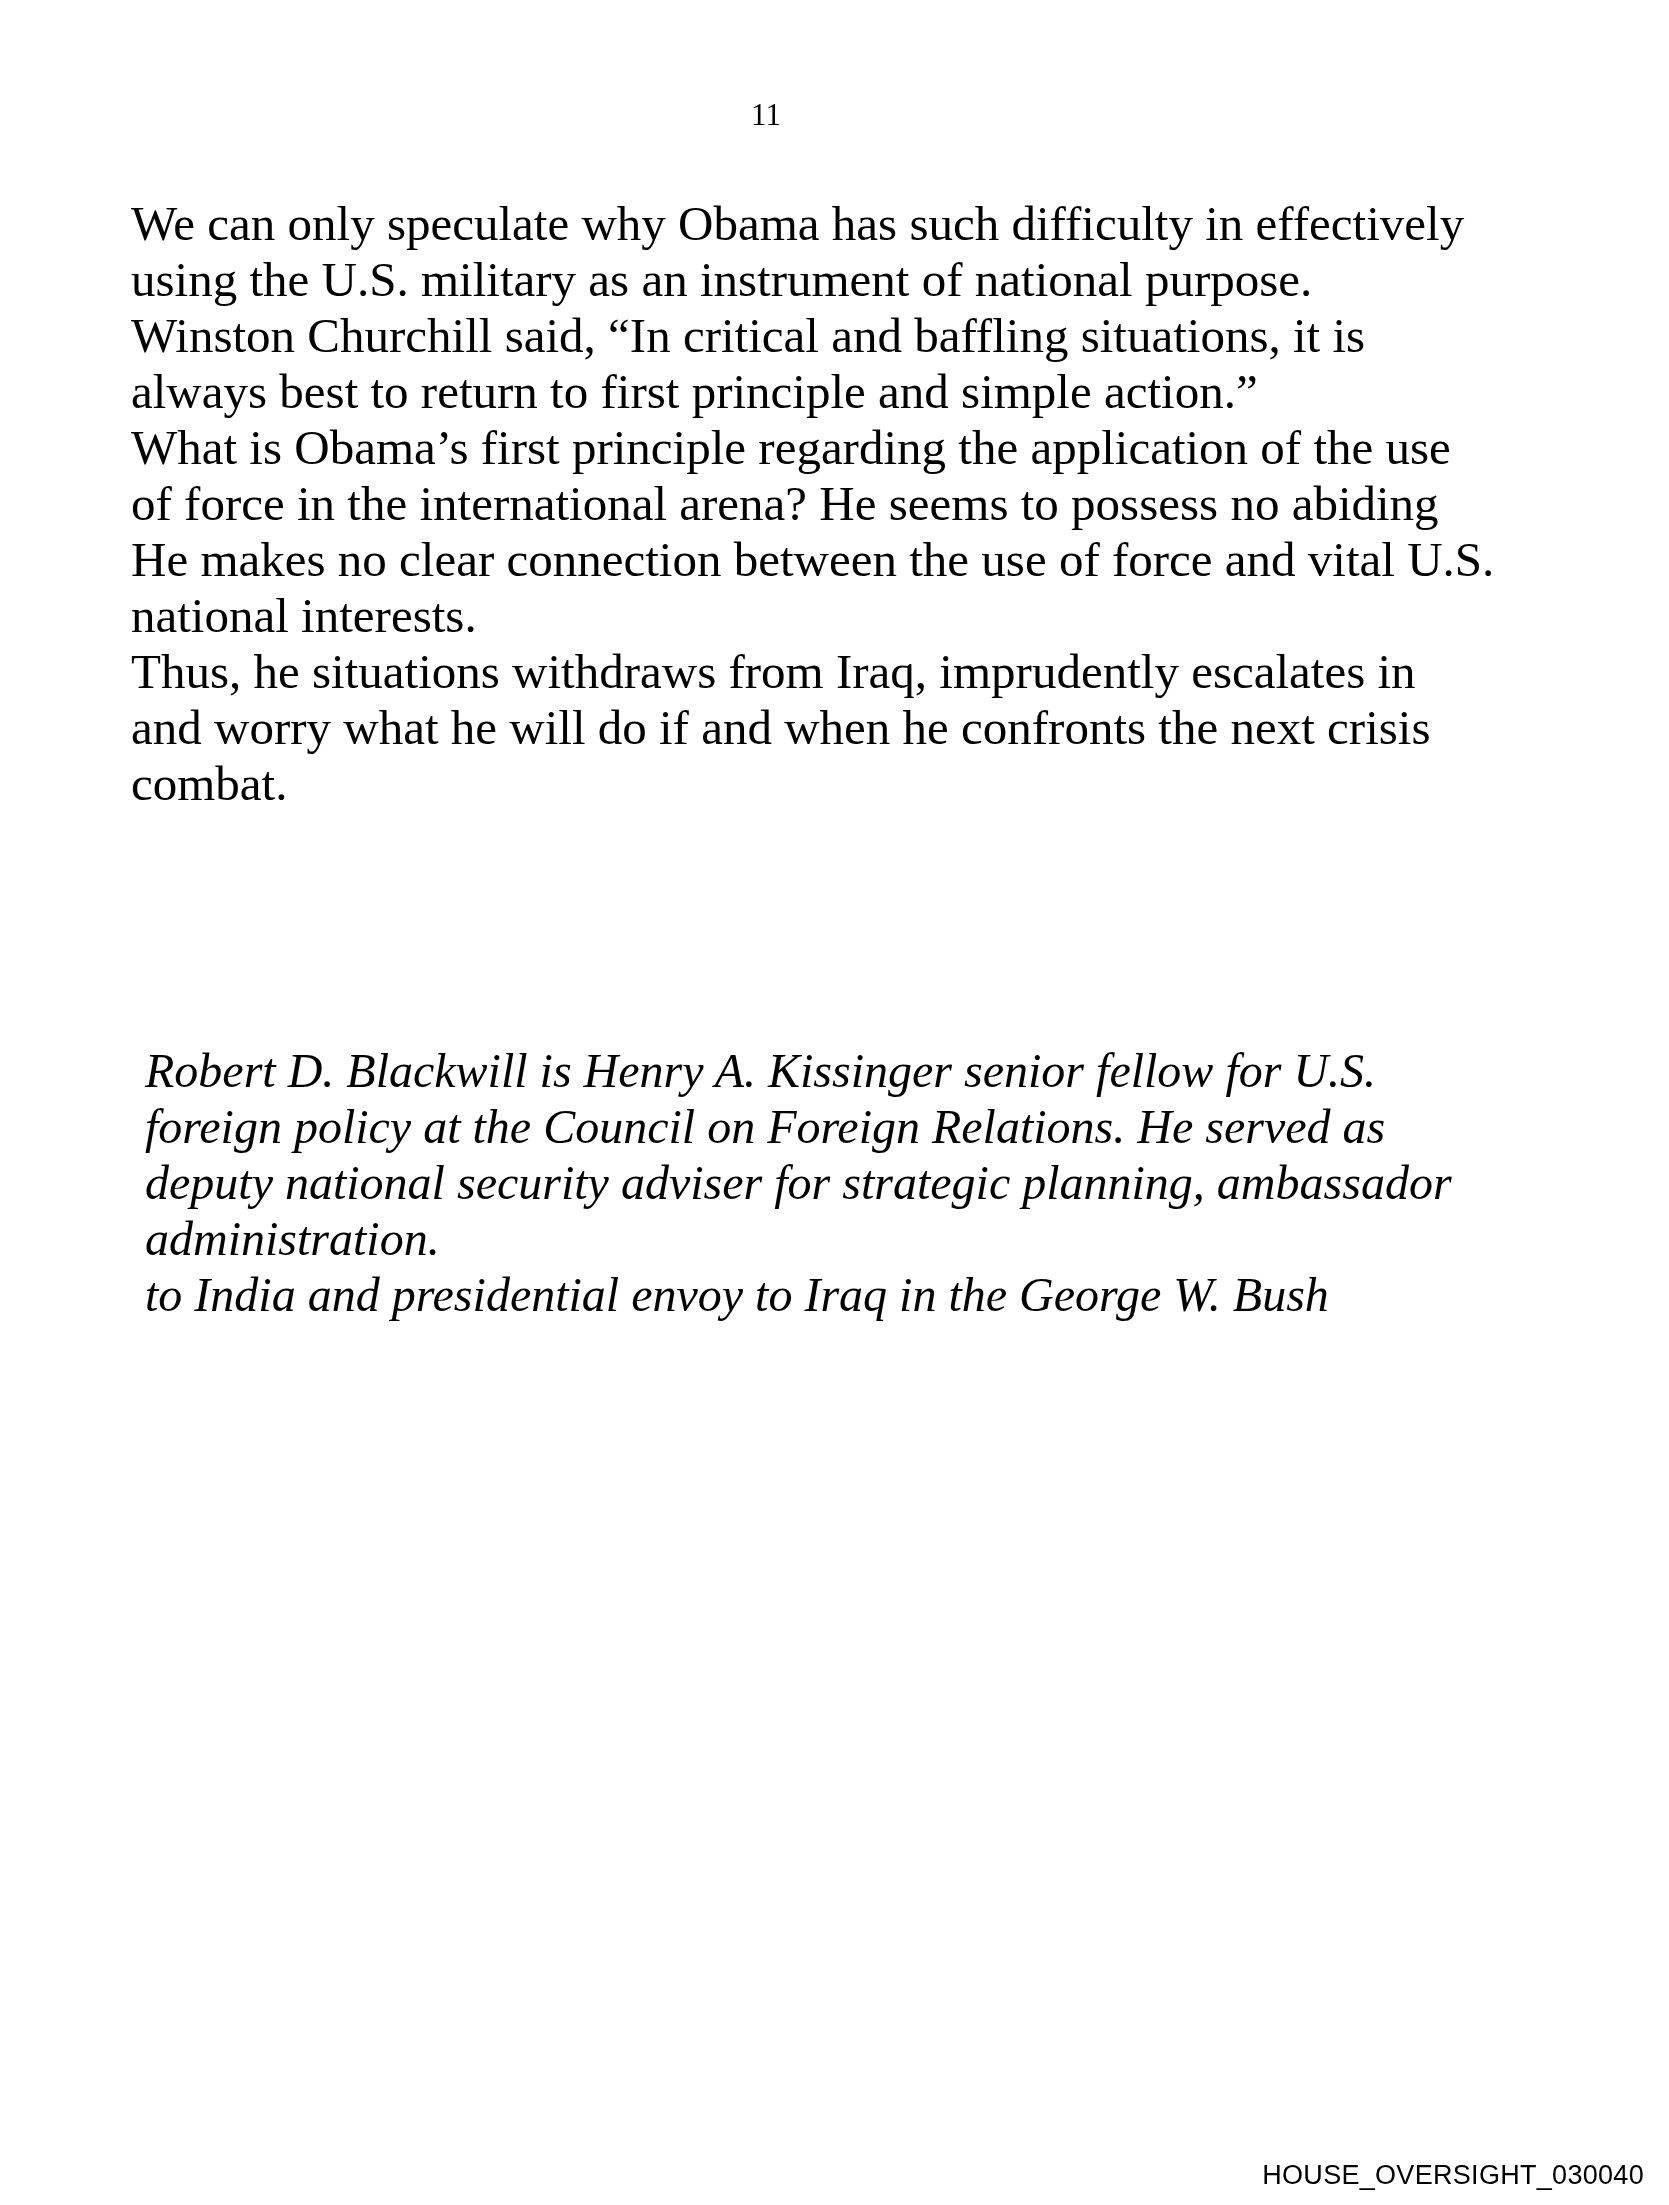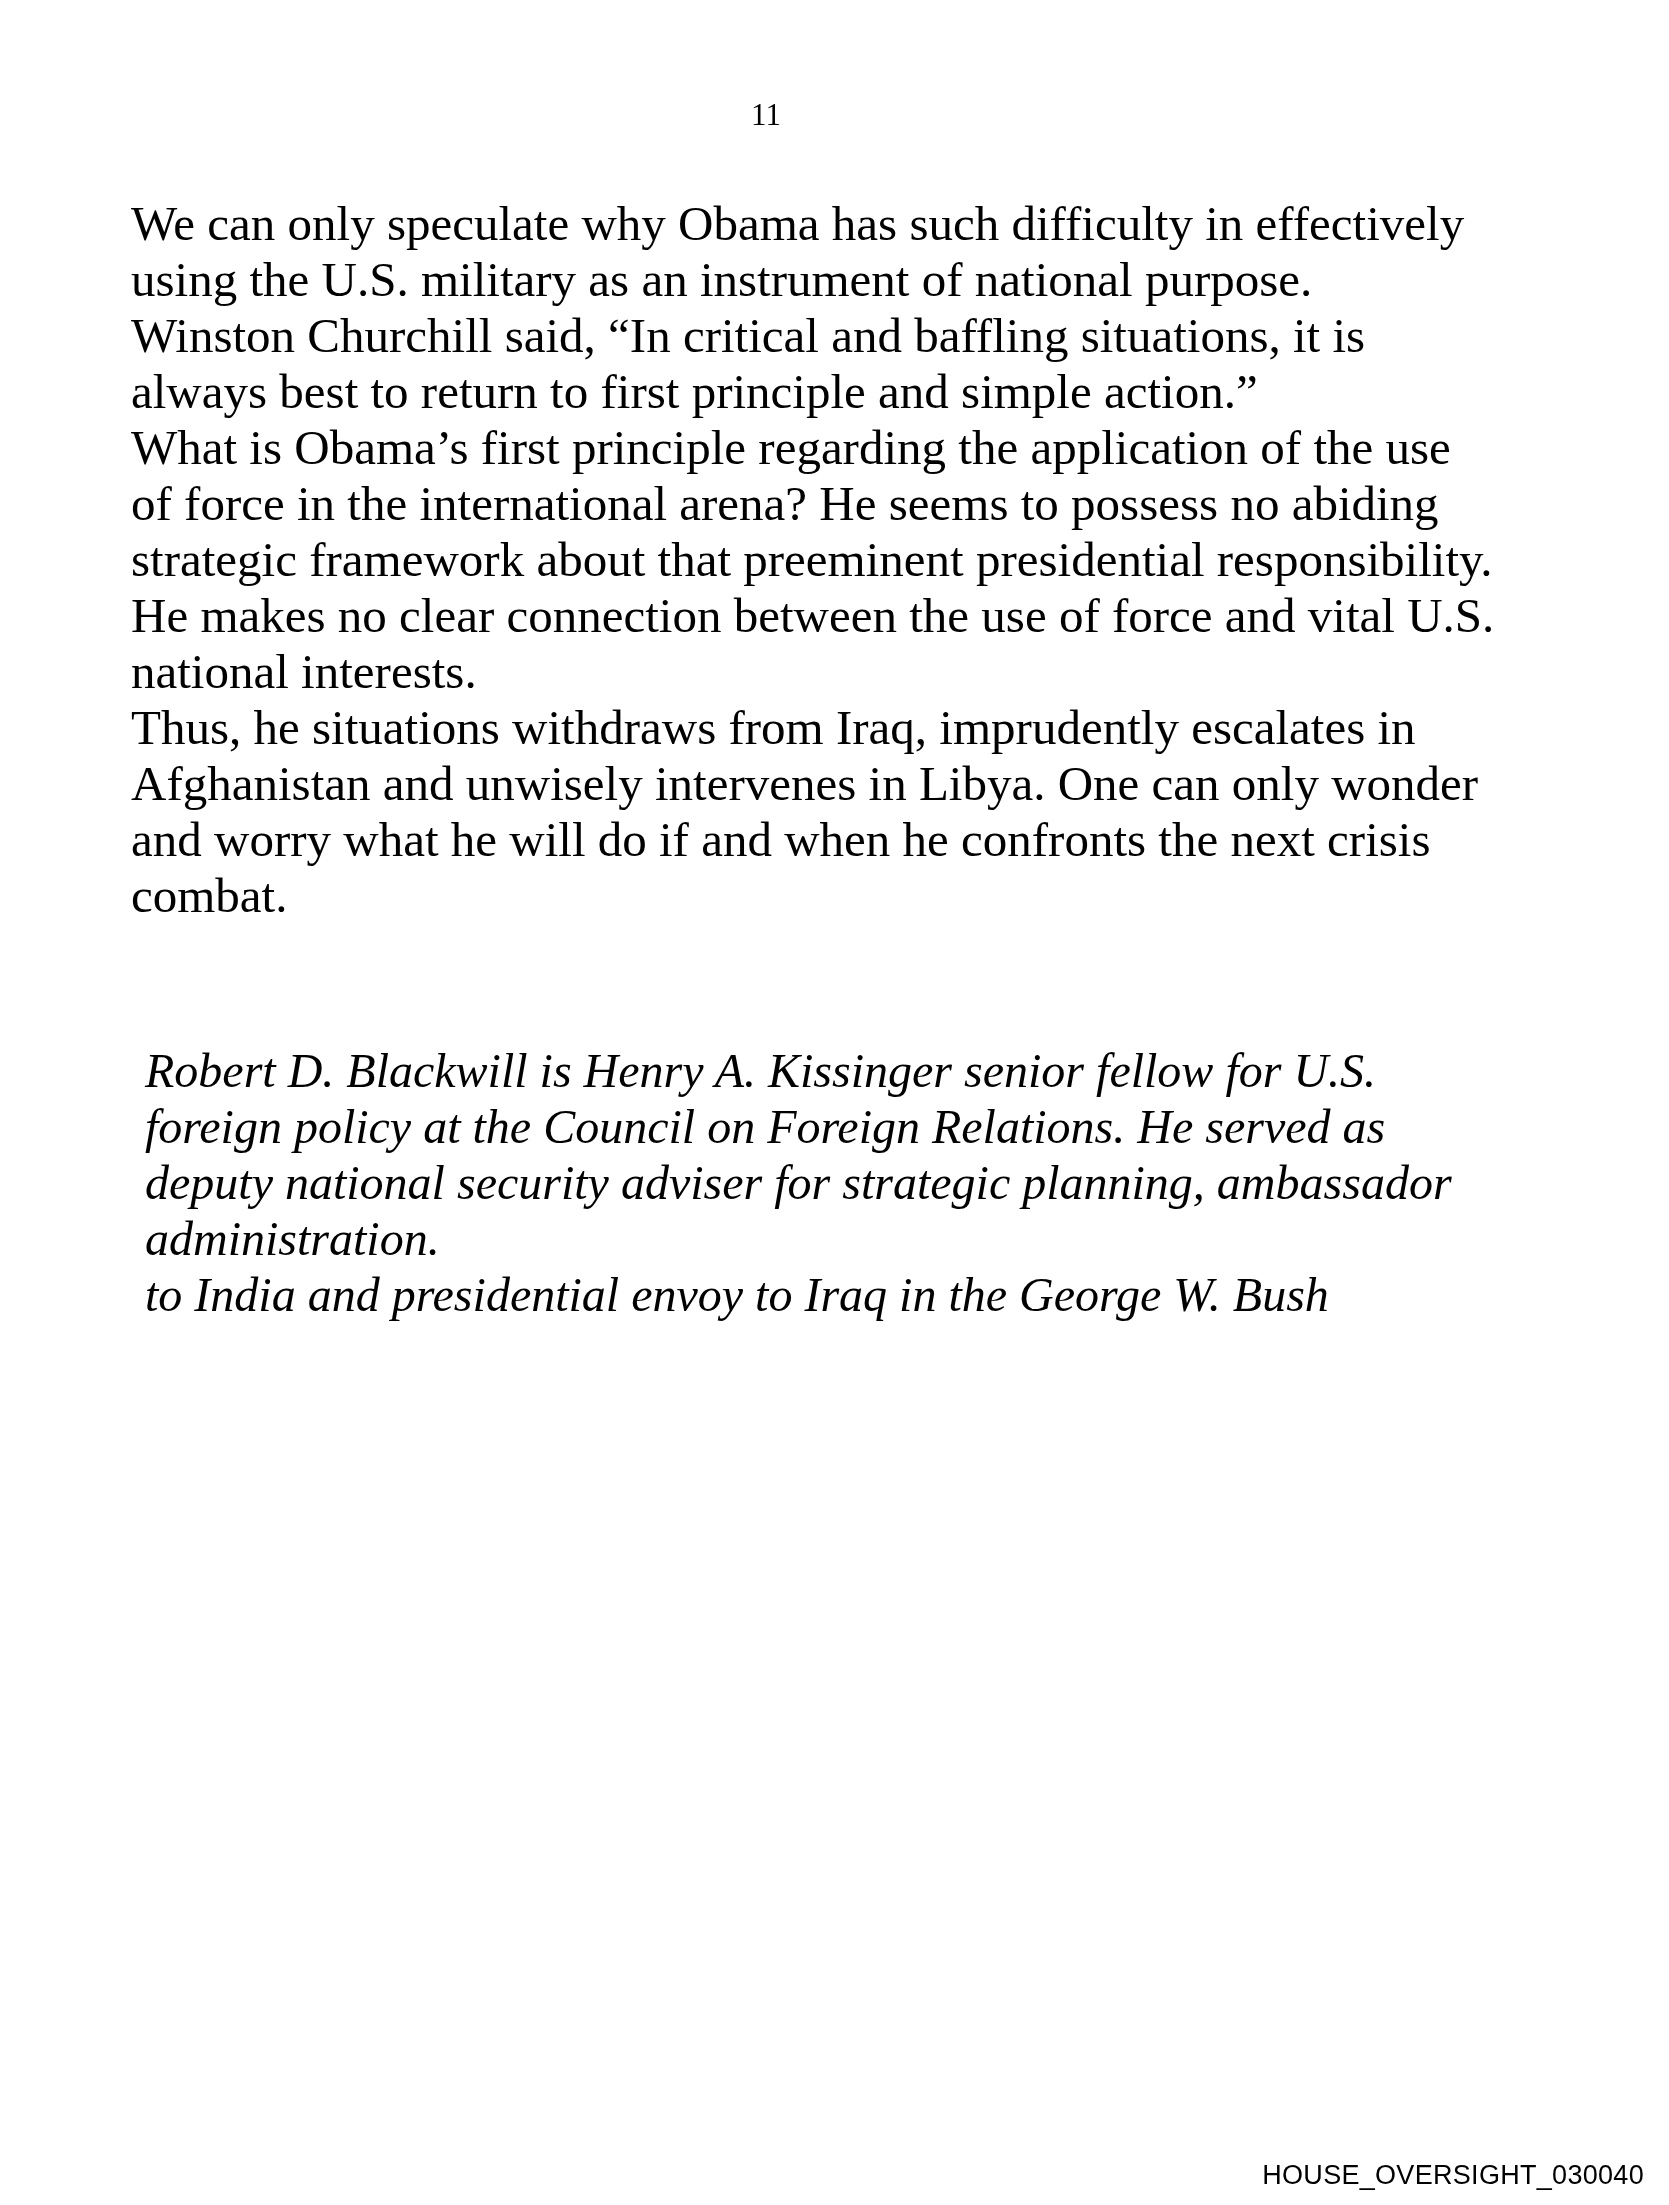--- a/index.html
+++ b/index.html
@@ -62,25 +62,23 @@
 
 <div class="page-number">11</div>
 
 <div class="body-text">
   <span class="line">We can only speculate why Obama has such difficulty in effectively</span>
   <span class="line">using the U.S. military as an instrument of national purpose.</span>
   <span class="line">Winston Churchill said, “In critical and baffling situations, it is</span>
   <span class="line">always best to return to first principle and simple action.”</span>
   <span class="line">What is Obama’s first principle regarding the application of the use</span>
   <span class="line">of force in the international arena? He seems to possess no abiding</span>
-  <span class="line">strategic framework about that preeminent presidential responsibility.</span>
   <span class="line">He makes no clear connection between the use of force and vital U.S.</span>
   <span class="line">national interests.</span>
   <span class="line">Thus, he situations withdraws from Iraq, imprudently escalates in</span>
-  <span class="line">Afghanistan and unwisely intervenes in Libya. One can only wonder</span>
   <span class="line">and worry what he will do if and when he confronts the next crisis</span>
   <span class="line">combat.</span>
 </div>
 
 <div class="bio">
   <span class="line">Robert D. Blackwill is Henry A. Kissinger senior fellow for U.S.</span>
   <span class="line">foreign policy at the Council on Foreign Relations. He served as</span>
   <span class="line">deputy national security adviser for strategic planning, ambassador</span>
   <span class="line">administration.</span>
   <span class="line">to India and presidential envoy to Iraq in the George W. Bush</span>

